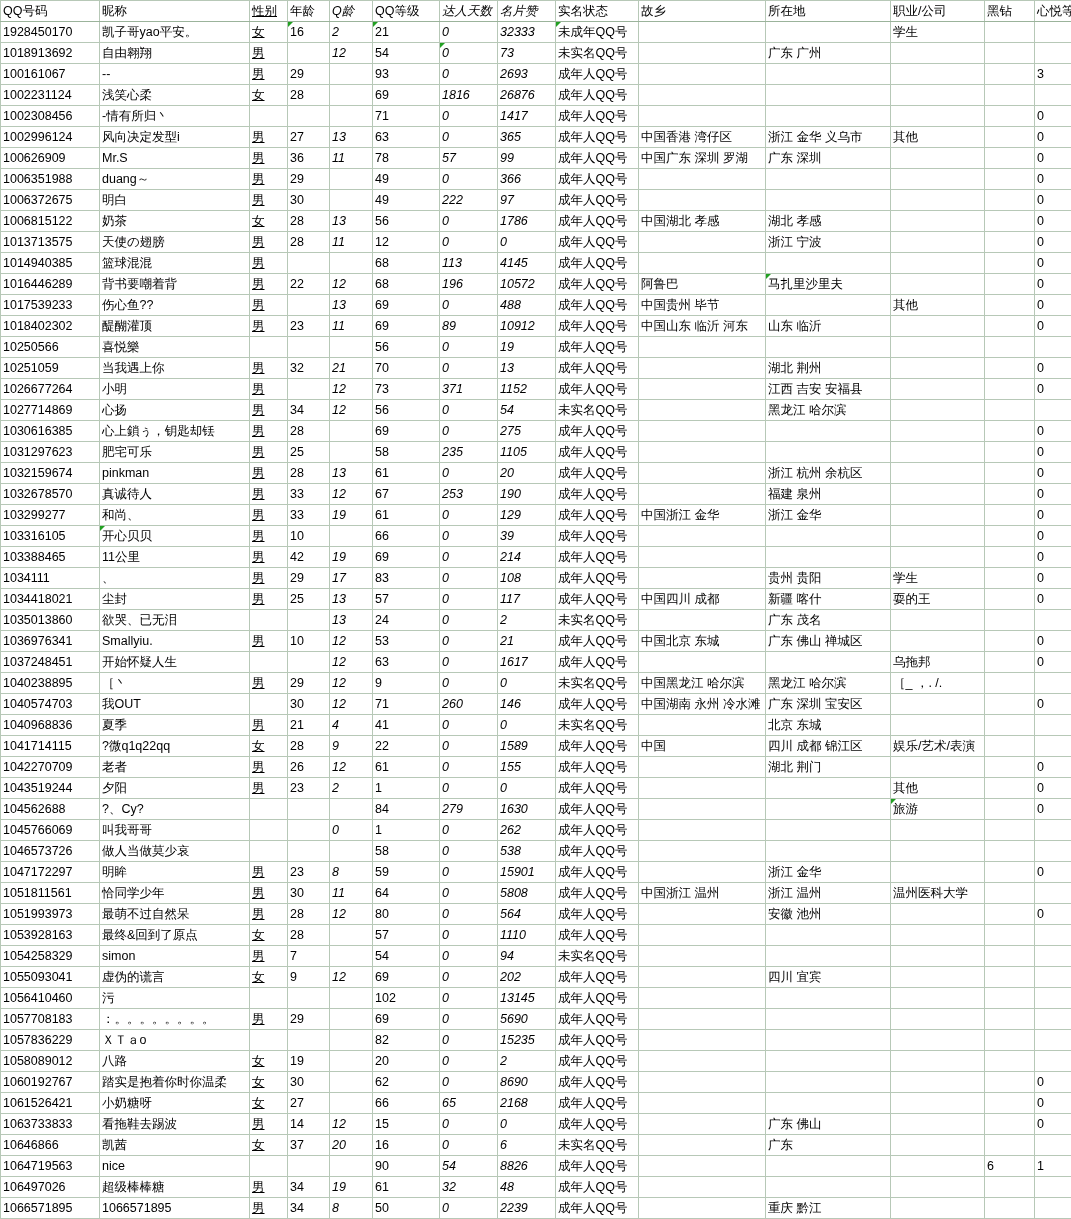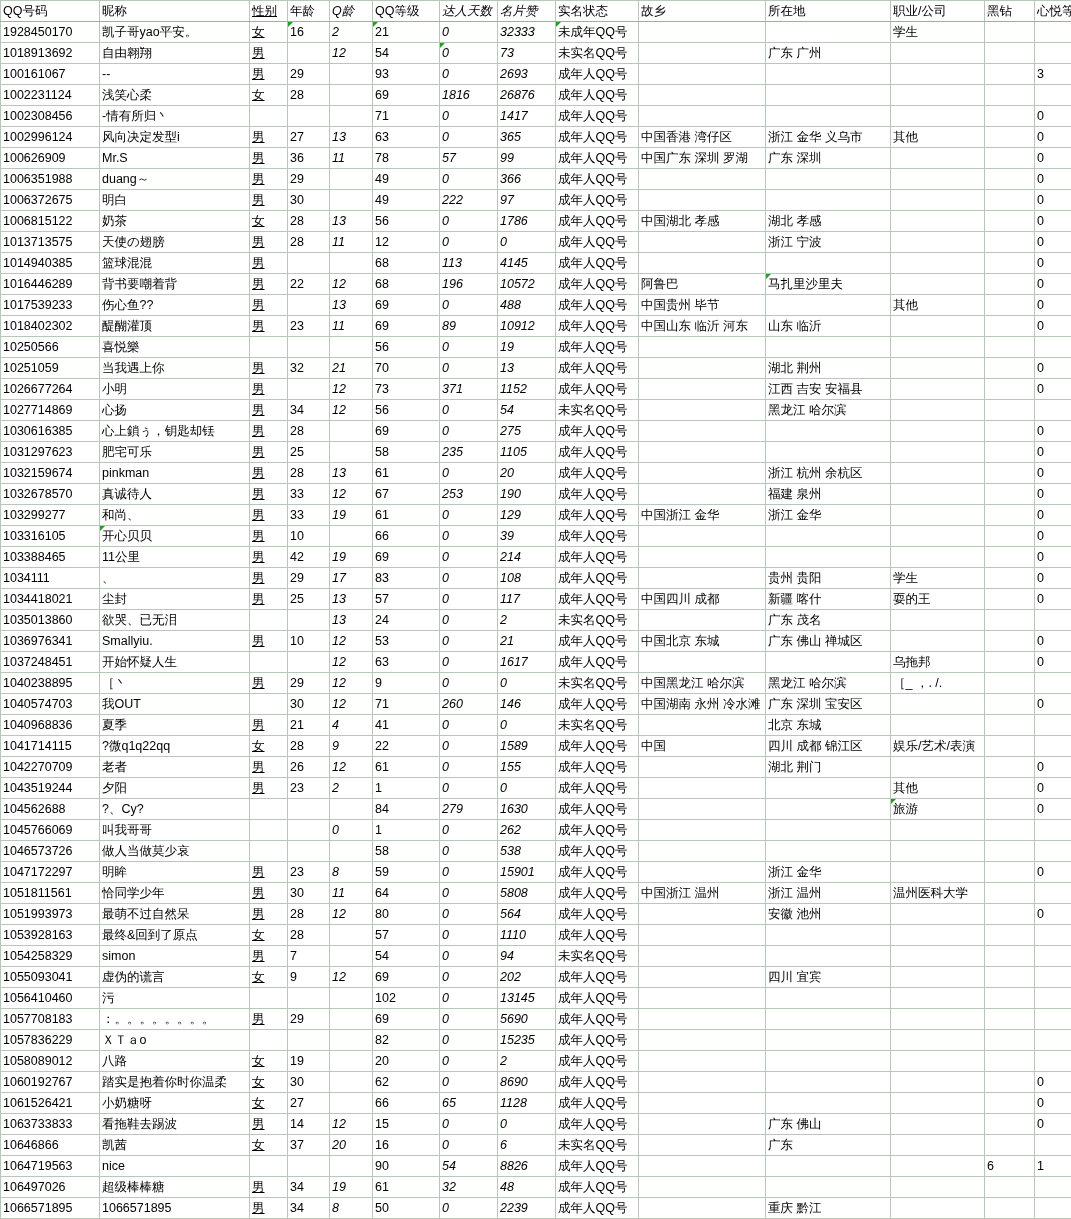--- a/index.html
+++ b/index.html
@@ -915,21 +915,21 @@
           <td class="c13">0</td>
         </tr>
         <tr>
           <td class="c0">1061526421</td>
           <td class="c1">小奶糖呀</td>
           <td class="c2">女</td>
           <td class="c3">27</td>
           <td class="c4"></td>
           <td class="c5">66</td>
           <td class="c6">65</td>
-          <td class="c7">1128</td>
+          <td class="c7">2168</td>
           <td class="c8">成年人QQ号</td>
           <td class="c9"></td>
           <td class="c10"></td>
           <td class="c11"></td>
           <td class="c12"></td>
           <td class="c13">0</td>
         </tr>
         <tr>
           <td class="c0">1063733833</td>
           <td class="c1">看拖鞋去踢波</td>

